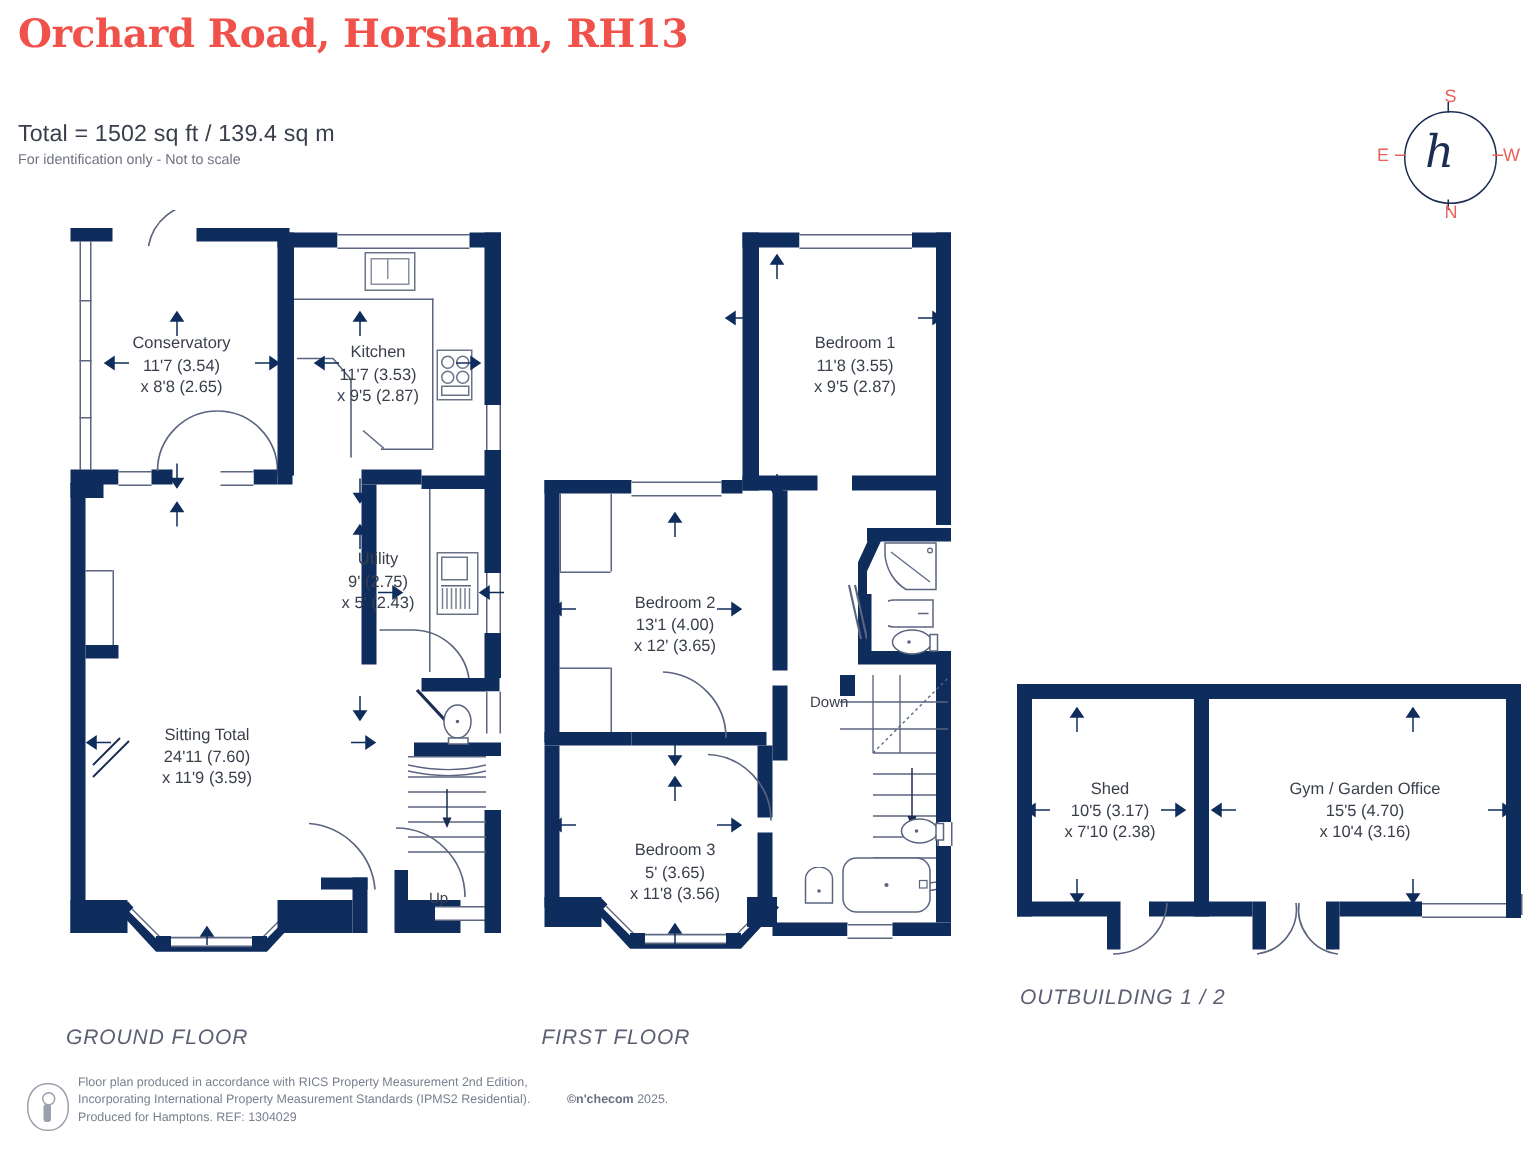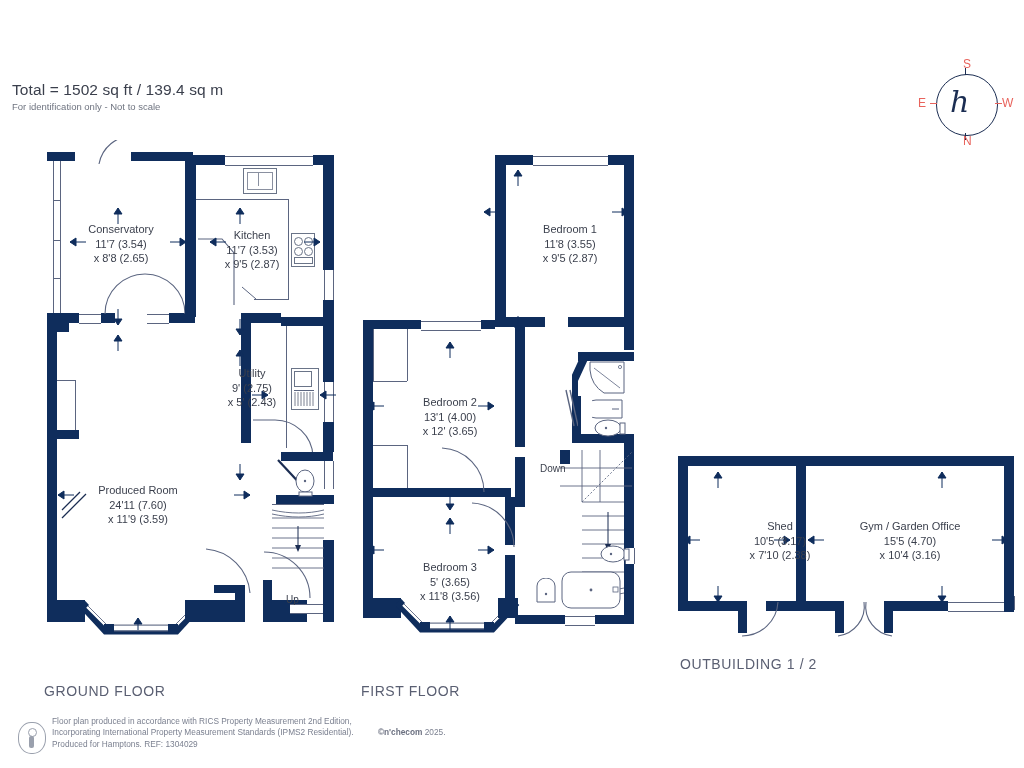--- a/index.html
+++ b/index.html
@@ -81,20 +81,21 @@
   }
   .window{position:absolute;background:#ffffff;border-top:1.1px solid #5b6580;border-bottom:1.1px solid #5b6580;}
   .window-v{position:absolute;background:#ffffff;border-left:1.1px solid #5b6580;border-right:1.1px solid #5b6580;}
   .thinline{position:absolute;background:#5b6580;}
   .fixture{position:absolute;border:1.1px solid #6a7488;background:#fff;}
   .floor-name{
     position:absolute;
     font-size:14px;letter-spacing:0.6px;
     color:#5a5f72;
     white-space:nowrap;
+    font-style:italic;
   }
 
   
   #footer{position:absolute;left:14px;top:716px;width:560px;height:44px;}
   #footer .fptxt{
     position:absolute;left:38px;top:0px;
     font-size:8.3px;line-height:11.4px;color:#7b8090;white-space:nowrap;
   }
   #footer .fl{display:block;}
   #footer .badge{
@@ -103,20 +104,21 @@
   }
   #footer .badge .hd{position:absolute;left:9px;top:5px;width:7px;height:7px;border:1px solid #9aa0ad;border-radius:50%;}
   #footer .badge .bd{position:absolute;left:10px;top:13px;width:5px;height:12px;background:#9aa0ad;border-radius:2px;}
   .nb{font-weight:bold;color:#6b7080;margin-left:22px;}
 </style>
 </head>
 <body>
 
 <div class="page">
 
+  <div id="title">Orchard Road, Horsham, RH13</div>
   <div class="areaLine" id="area3">Total = 1502 sq ft / 139.4 sq m</div>
   <div id="disclaimer">For identification only - Not to scale</div>
 
   <div id="compass">
     <div class="ring"></div>
     <div class="tickL"></div>
     <div class="tickR"></div>
     <div class="tickT"></div>
     <div class="tickB"></div>
     <div class="lbl cs">S</div>
@@ -307,21 +309,21 @@
       <span class="nm">Kitchen</span>
       <span class="d1">11'7 (3.53)</span>
       <span class="d2">x 9'5 (2.87)</span>
     </div>
     <div class="room-label" style="left:252px;top:366px;">
       <span class="nm">Utility</span>
       <span class="d1">9' (2.75)</span>
       <span class="d2">x 5' (2.43)</span>
     </div>
     <div class="room-label" style="left:138px;top:483px;">
-      <span class="nm">Produced Room</span>
+      <span class="nm">Sitting Total</span>
       <span class="d1">24'11 (7.60)</span>
       <span class="d2">x 11'9 (3.59)</span>
     </div>
 
     <div class="floor-name" style="left:44px;top:683px;">GROUND FLOOR</div>
   </div>
 
   <div>
 
     <div class="wall" style="left:495px; top:155px; width:38px; height:10px;"></div>
@@ -508,21 +510,21 @@
         <path d="M12,90 l16,0 M12,90 l6,-4 l0,8 Z"></path>
         <path d="M118,90 l-16,0 M118,90 l-6,-4 l0,8 Z"></path>
         <path d="M46,152 l0,-16 M46,152 l-4,-6 l8,0 Z"></path>
         <path d="M136,90 l16,0 M136,90 l6,-4 l0,8 Z"></path>
         <path d="M336,90 l-16,0 M336,90 l-6,-4 l0,8 Z"></path>
         <path d="M270,22 l0,16 M270,22 l-4,6 l8,0 Z"></path>
         <path d="M270,152 l0,-16 M270,152 l-4,-6 l8,0 Z"></path>
       </g>
     </svg>
 
-    <div class="room-label" style="left:740px;top:519px;margin-left:40px;">
+    <div class="room-label" style="left:740px;top:519px;">
       <span class="nm">Shed</span>
       <span class="d1">10'5 (3.17)</span>
       <span class="d2">x 7'10 (2.38)</span>
     </div>
     <div class="room-label" style="left:910px;top:519px;">
       <span class="nm">Gym / Garden Office</span>
       <span class="d1">15'5 (4.70)</span>
       <span class="d2">x 10'4 (3.16)</span>
     </div>
 

